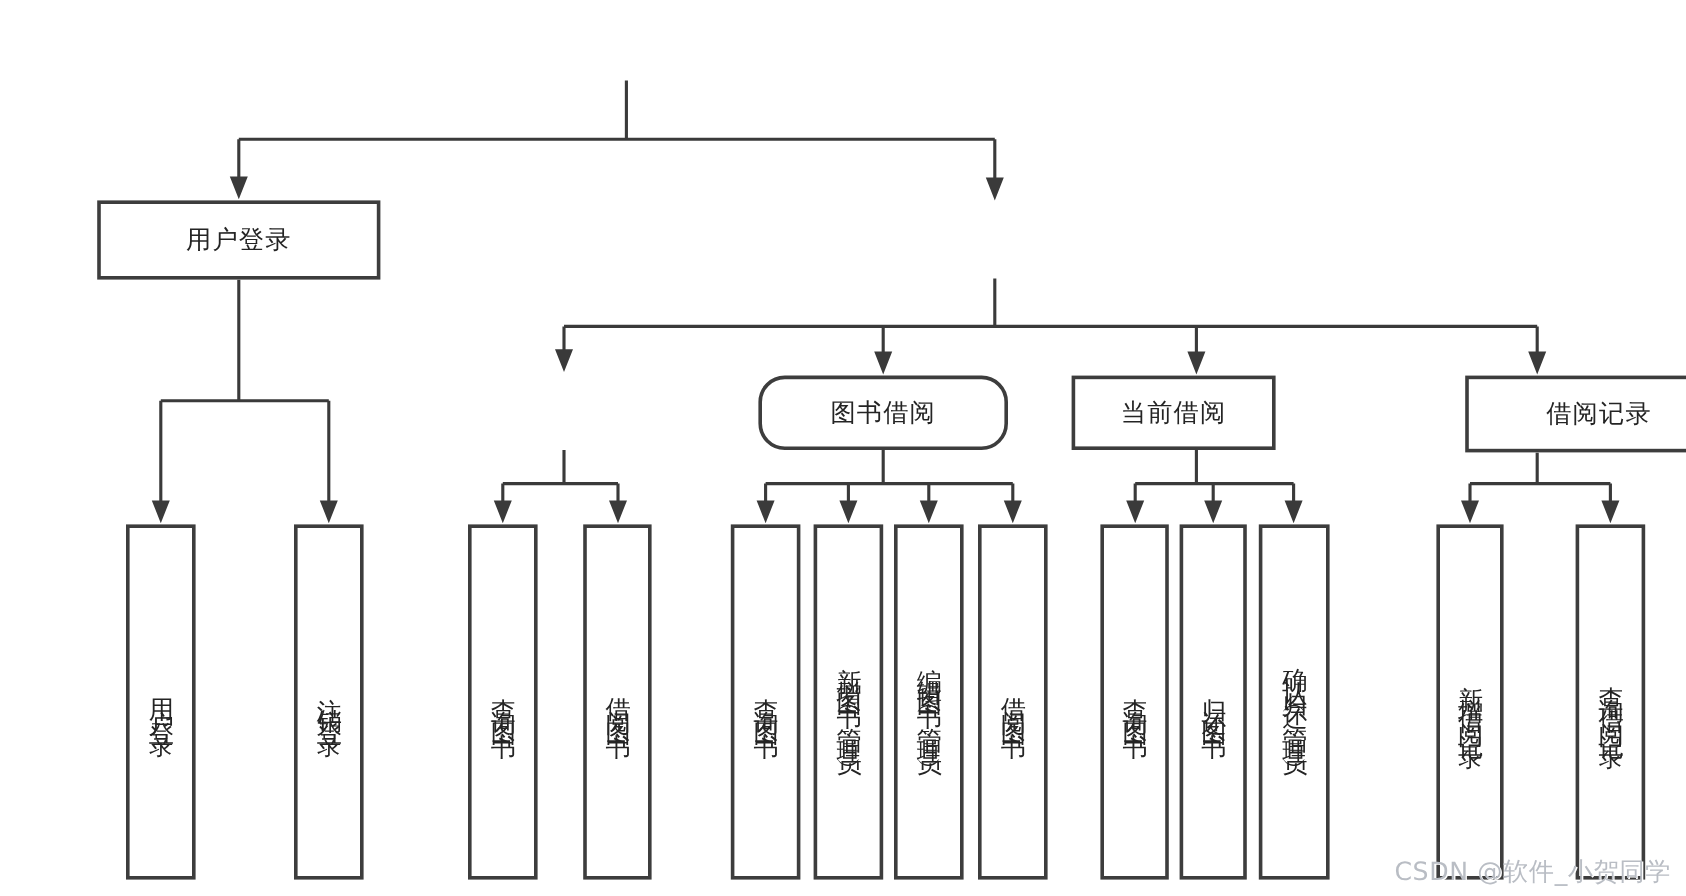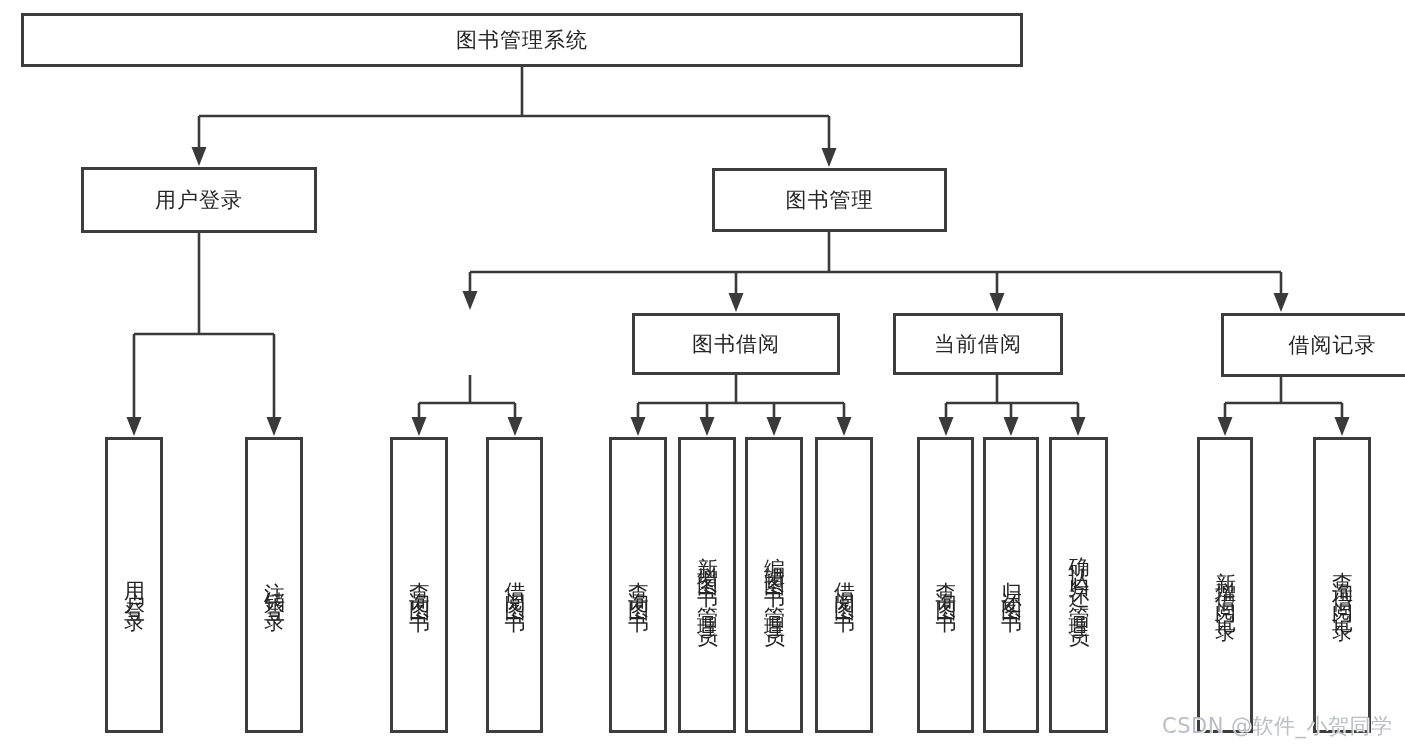--- a/index.html
+++ b/index.html
@@ -72,26 +72,24 @@
       M699.5 417 L714.5 417 L707 436 Z
       M766.5 417 L781.5 417 L774 436 Z
       M836.5 417 L851.5 417 L844 436 Z
       M938.5 417 L953.5 417 L946 436 Z
       M1003.5 417 L1018.5 417 L1011 436 Z
       M1070.5 417 L1085.5 417 L1078 436 Z
       M1217.5 417 L1232.5 417 L1225 436 Z
       M1334.5 417 L1349.5 417 L1342 436 Z"></path>
   </svg>
 
-  <div class="node hbox" style="left:21px;top:13px;width:1002px;height:54px;">图书管理系统</div>
 
   <div class="node hbox" style="left:81px;top:167px;width:236px;height:66px;">用户登录</div>
-  <div class="node hbox" style="left:712px;top:168px;width:235px;height:64px;">图书管理</div>
 
-  <div class="node hbox" style="left:632px;top:313px;width:208px;height:62px;">图书借阅</div>
+  <div class="node hbox" style="left:632px;top:313px;width:208px;height:62px;border-radius:22px;">图书借阅</div>
   <div class="node hbox" style="left:893px;top:313px;width:170px;height:62px;">当前借阅</div>
   <div class="node hbox" style="left:1221px;top:313px;width:223px;height:64px;">借阅记录</div>
 
   <div class="node vbox" style="left:105px;top:437px;width:58px;height:296px;">
     <span>用户登录</span>
   </div>
   <div class="node vbox" style="left:245px;top:437px;width:58px;height:296px;">
     <span>注销登录</span>
   </div>
 

